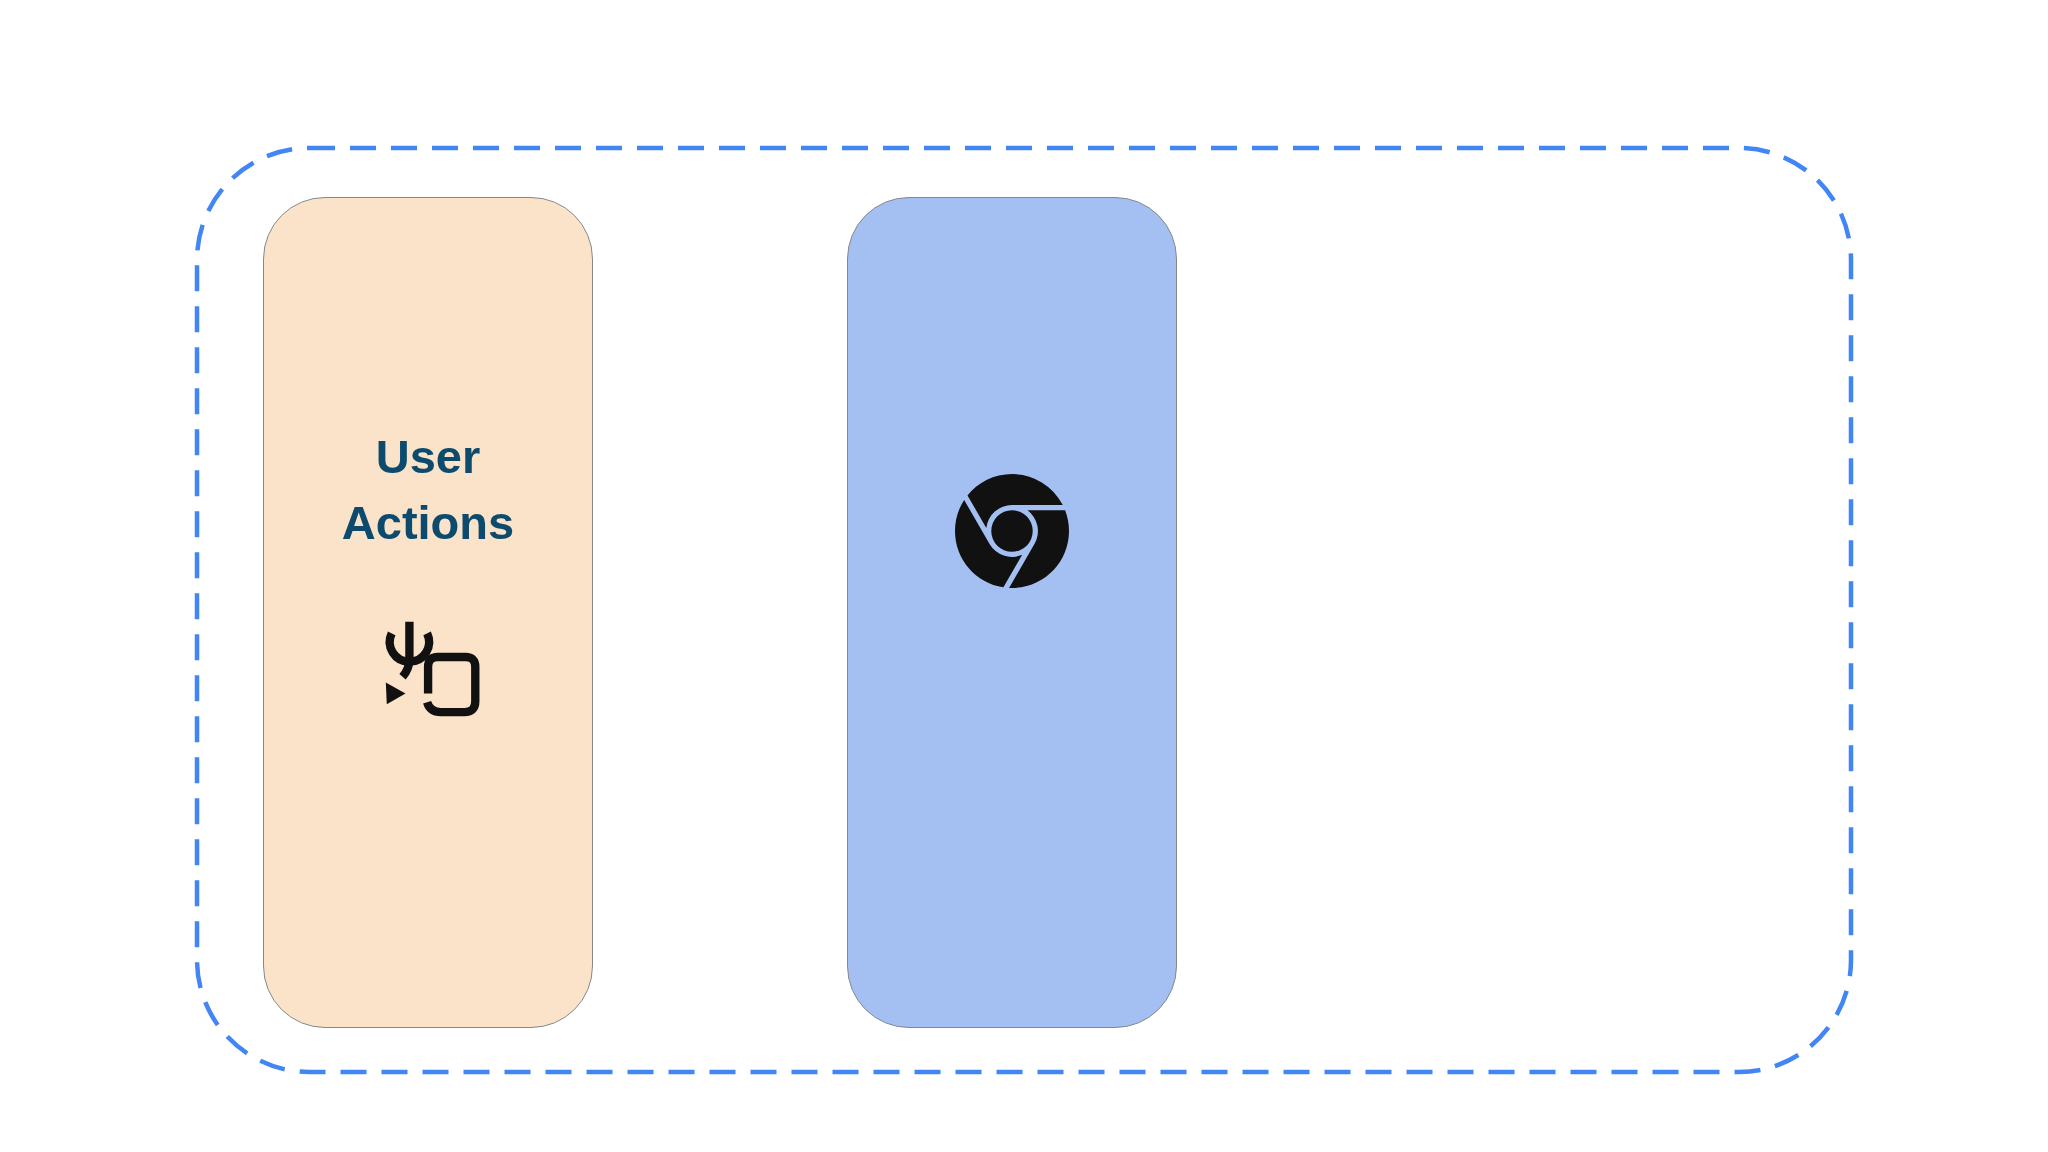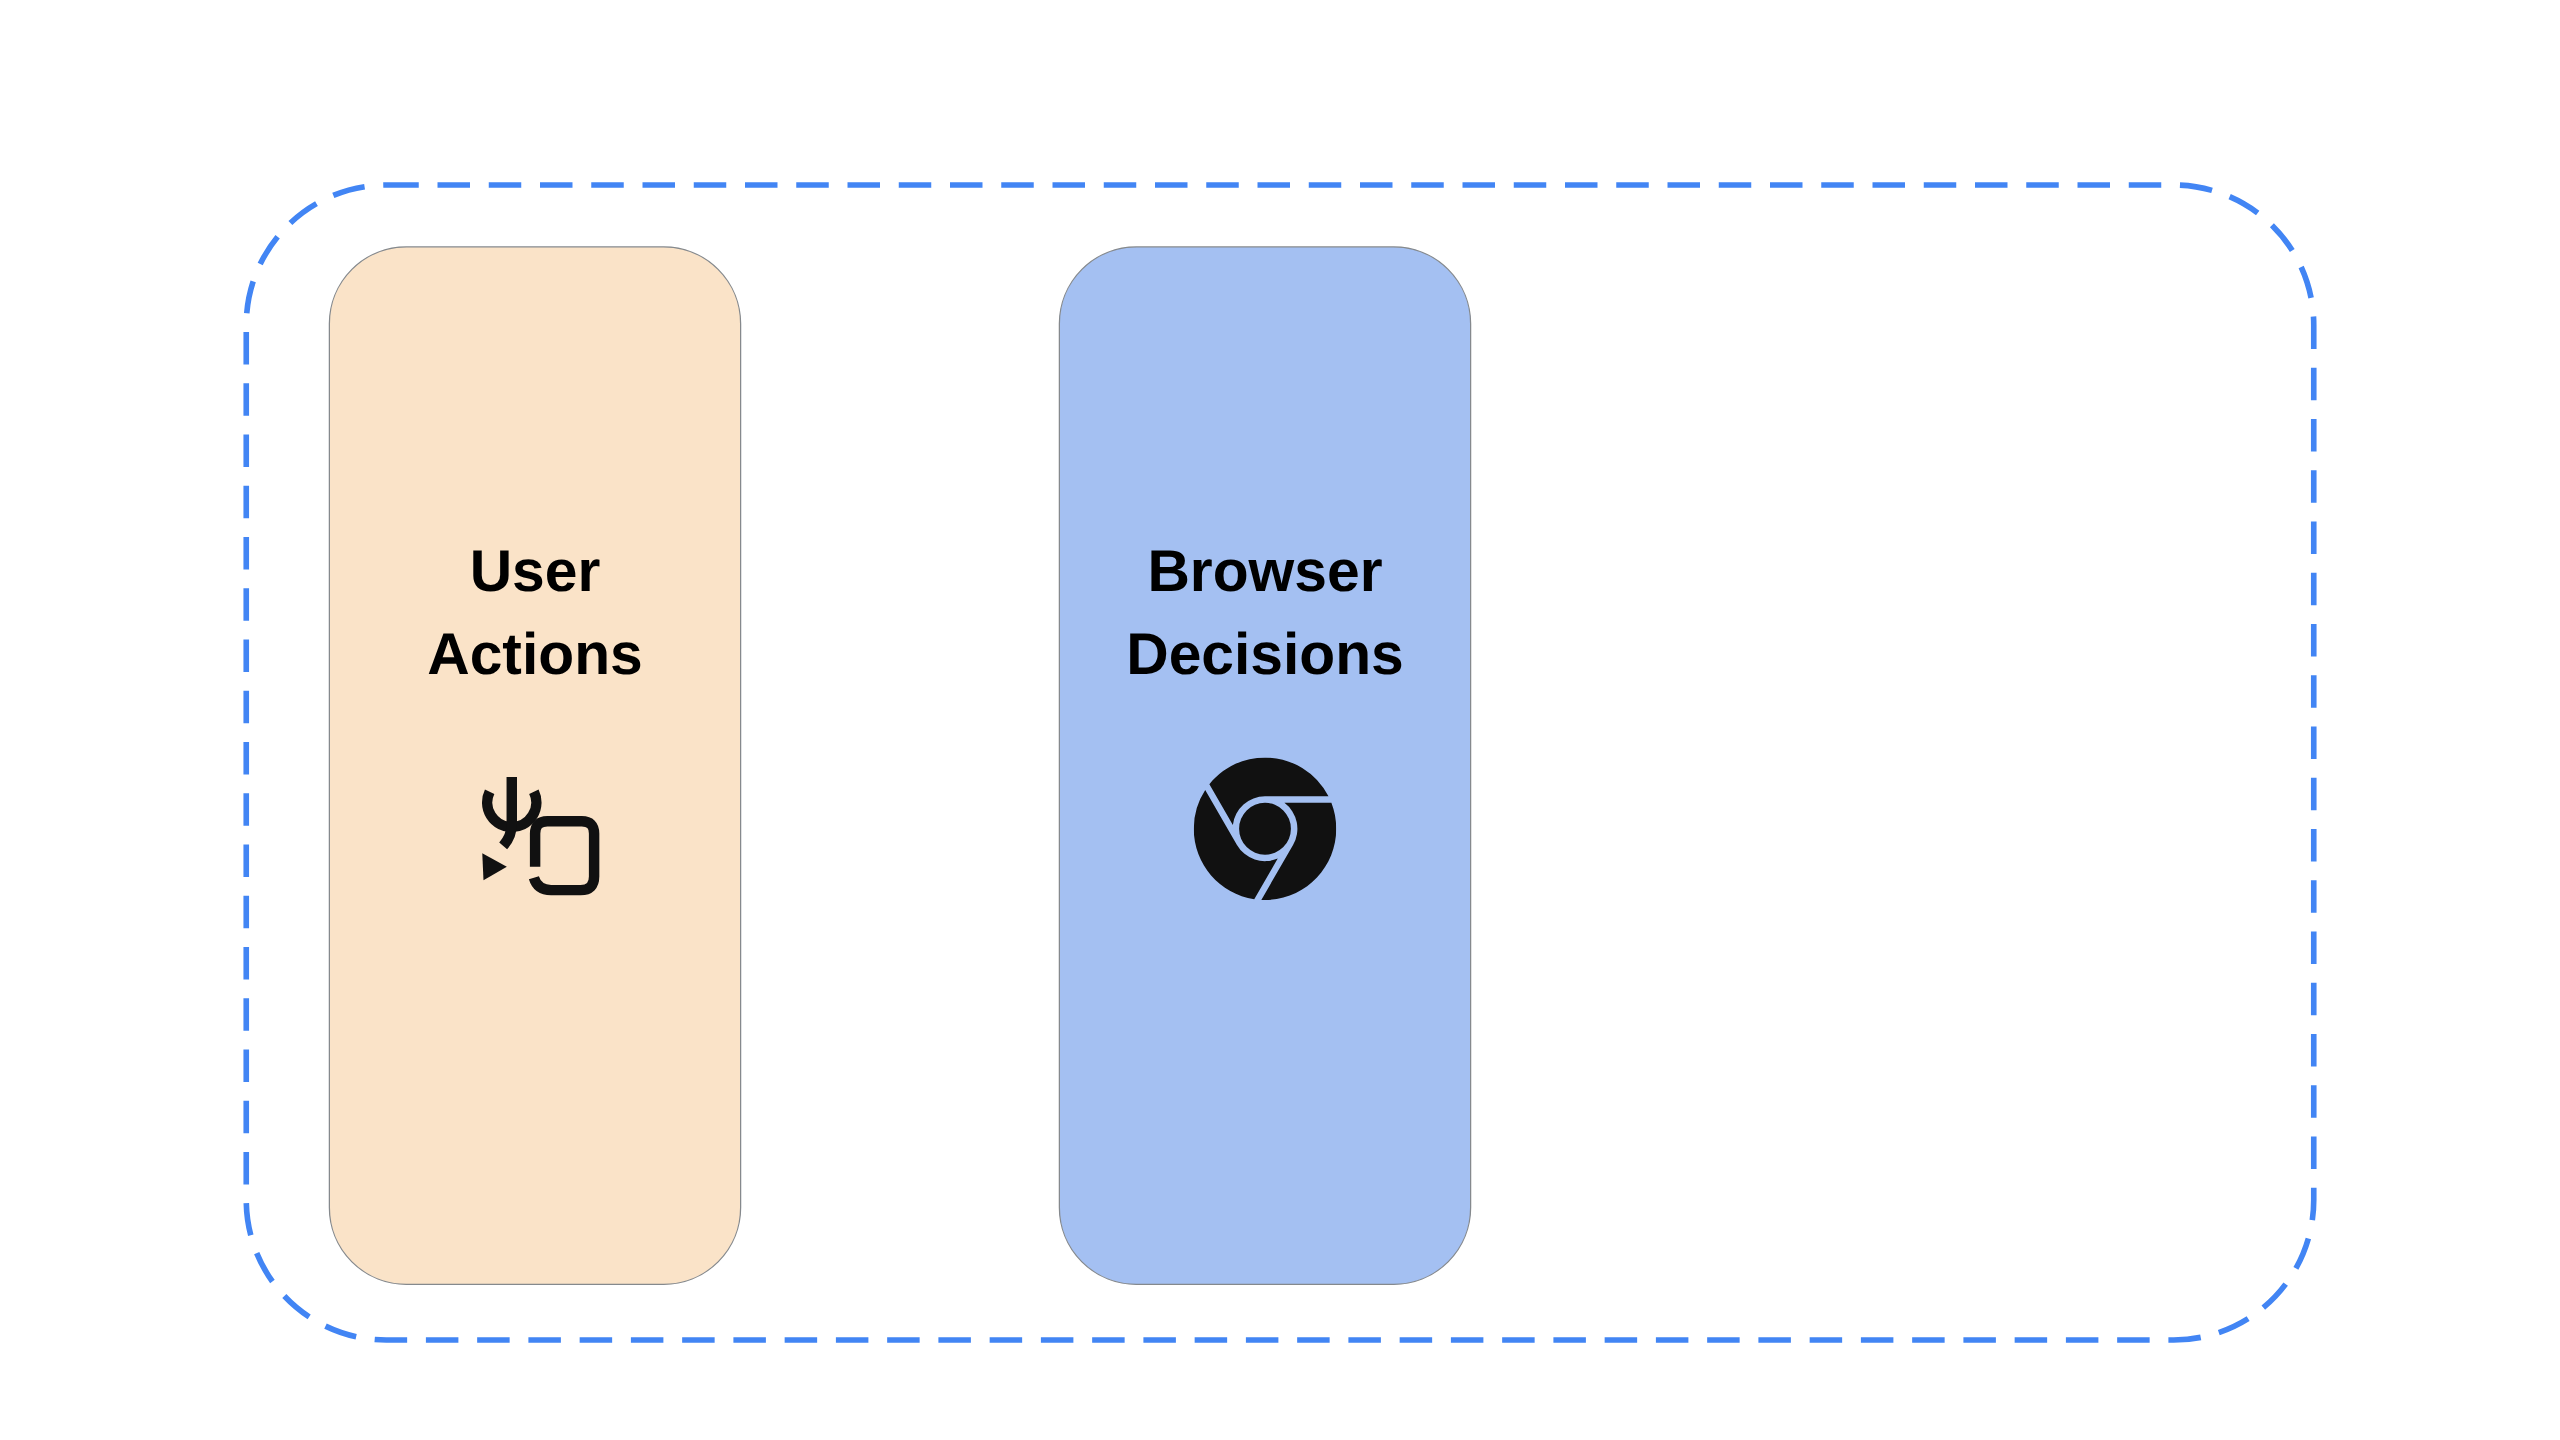--- a/index.html
+++ b/index.html
@@ -30,21 +30,21 @@
     border: 1.5px solid #85898d;
     border-radius: 62px;
     display: flex; flex-direction: column; align-items: center;
     padding-top: 226px;
   }
   .card-0 { left: 69px; }
   .card-1 { left: 653px; }
   .card-2 { left: 1245px; }
 
   .card-label {
-    font-size: 47px; font-weight: 700; color: #000000;
+    font-size: 47px; font-weight: 700; color: #0c4a6e;
     line-height: 66px; text-align: center; max-width: 252px;
   }
 
   .card-icon { color: #111111; display: block; }
   .icon-touch  { height: 118px; margin-top: 44px; }
   .icon-chrome { height: 114px; margin-top: 50px; }
   .icon-dev    { height: 116px; margin-top: 45px; }
 </style>
 </head>
 <body>
@@ -62,21 +62,20 @@
       <div class="card-label">User Actions</div>
       <svg class="card-icon icon-touch" viewBox="0 0 107 120" aria-hidden="true">
         <path d="M17 34 A 20 20 0 1 0 53 34" fill="none" stroke="currentColor" stroke-width="8.5"></path>
         <path d="M35 22 V 60 Q 35 70 28 78" fill="none" stroke="currentColor" stroke-width="8.5"></path>
         <path d="M12 106 L 31 95 L 11 84 Z" fill="currentColor"></path>
         <path d="M54 95 V 68 Q 54 58 64 58 H 92 Q 102 58 102 68 V 103 Q 102 114 91 114 H 67 Q 56 114 53 104" fill="none" stroke="currentColor" stroke-width="8.5"></path>
       </svg>
     </div>
 
     <div class="card card-1" style="background: rgb(164, 192, 242);">
-      <div class="card-label">Browser Decisions</div>
       <svg class="card-icon icon-chrome" viewBox="0 0 24 24" aria-hidden="true">
         <path fill="currentColor" d="M12 0C8.21 0 4.831 1.757 2.632 4.501l3.953 6.848A5.454 5.454 0 0 1 12 6.545h10.691A12 12 0 0 0 12 0zM1.931 5.47A11.943 11.943 0 0 0 0 12c0 6.012 4.42 10.991 10.189 11.864l3.953-6.847a5.45 5.45 0 0 1-6.865-2.29zm13.342 2.166a5.446 5.446 0 0 1 1.45 7.09l.002.001h-.002l-5.344 9.257c.206.01.413.016.621.016 6.627 0 12-5.373 12-12 0-1.54-.29-3.011-.818-4.364zM12 16.364a4.364 4.364 0 1 1 0-8.728 4.364 4.364 0 0 1 0 8.728Z"></path>
       </svg>
     </div>
 
 
   </div>
 </div>
 
 </body></html>

